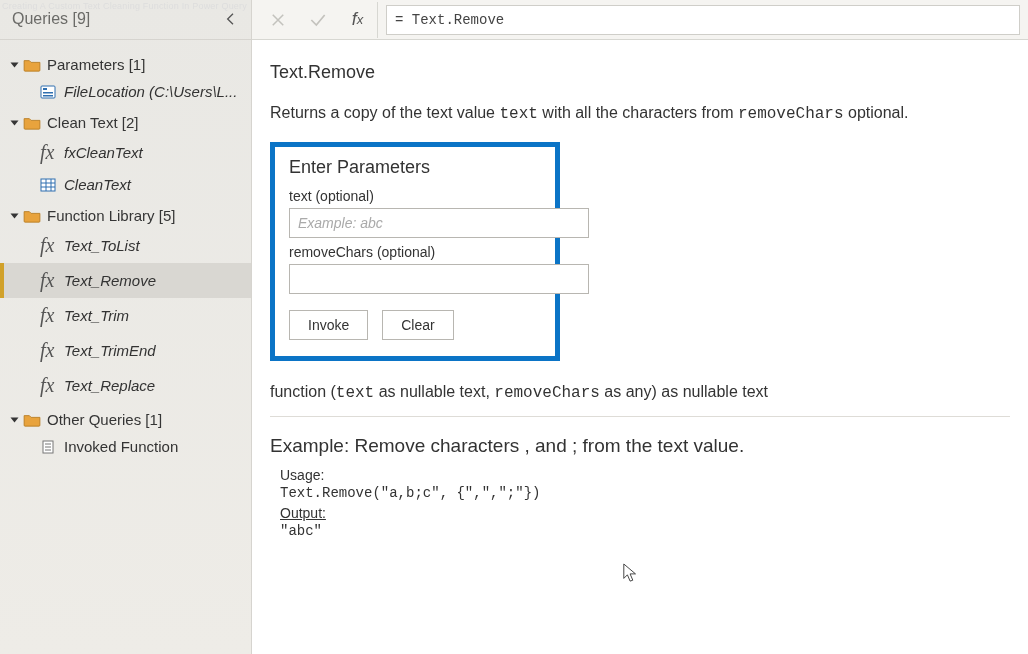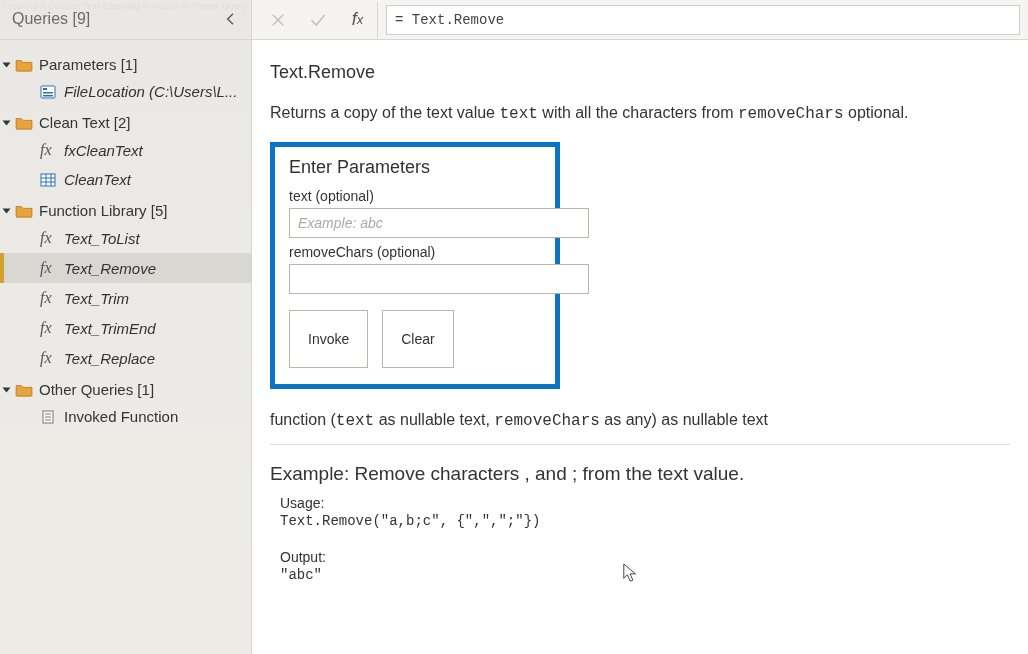--- a/index.html
+++ b/index.html
@@ -59,21 +59,21 @@
     font-size: 15px;
     color: #333;
   }
   .tree-group {
     margin-bottom: 4px;
   }
   .group-header {
     display:flex;
     align-items:center;
     gap:6px;
-    padding: 4px 6px 4px 4px;
+    padding: 4px 6px 4px 12px;
     cursor: pointer;
     color:#353535;
   }
   .tri {
     width:0; height:0;
     border-left:5px solid #353535;
     border-top:4px solid transparent;
     border-bottom:4px solid transparent;
     transform: rotate(90deg);
   }
@@ -101,21 +101,21 @@
     content:"";
     position:absolute;
     left:0; top:0; bottom:0;
     width:4px;
     background:#d1a12a;
   }
   .fx-icon {
     font-style: italic;
     color:#555;
     font-family: "Segoe UI", serif;
-    font-size:16px;
+    font-size:20px;
     width:16px;
     text-align:left;
   }
   .param-icon, .table-icon, .script-icon {
     width:16px; height:14px;
     display:inline-flex;
   }
   .param-icon svg, .table-icon svg, .script-icon svg { width:16px; height:14px; }
 
   
@@ -213,21 +213,21 @@
   }
   .param-input::placeholder { color:#aaa; font-style:italic; }
   .btn-row {
     display:flex;
     gap:14px;
     margin-top:16px;
   }
   .btn {
     border:1px solid #b8b6b1;
     background:#fff;
-    padding:20px 18px;
+    padding:6px 18px;
     font-size:14px;
     color:#333;
     cursor:pointer;
   }
 
   .signature {
     font-size:16px;
     color:#333;
     margin-bottom: 12px;
   }
@@ -436,21 +436,21 @@
         <span>function (</span><span class="mono">text</span><span> as nullable text, </span><span class="mono">removeChars</span><span> as any) as nullable text</span>
       </div>
 
       <hr class="sep">
 
       <div class="example-title">Example: Remove characters , and ; from the text value.</div>
 
       <div class="example-block">
         <div class="lbl">Usage:</div>
         <div class="code">Text.Remove("a,b;c", {",",";"})</div>
-        <div class="lbl" style="margin-top:20px;">Output:</div>
+        <div class="lbl" style="margin-top:4px;text-decoration:underline;">Output:</div>
         <div class="code">"abc"</div>
       </div>
 
     </div>
   </div>
 </div>
 
 <div class="cursor">
   <svg viewBox="0 0 20 24">
       <path d="M2 2 L2 18 L6 14 L9 21 L12 20 L9 13 L15 13 Z" fill="#fff" stroke="#333" stroke-width="1"></path>

